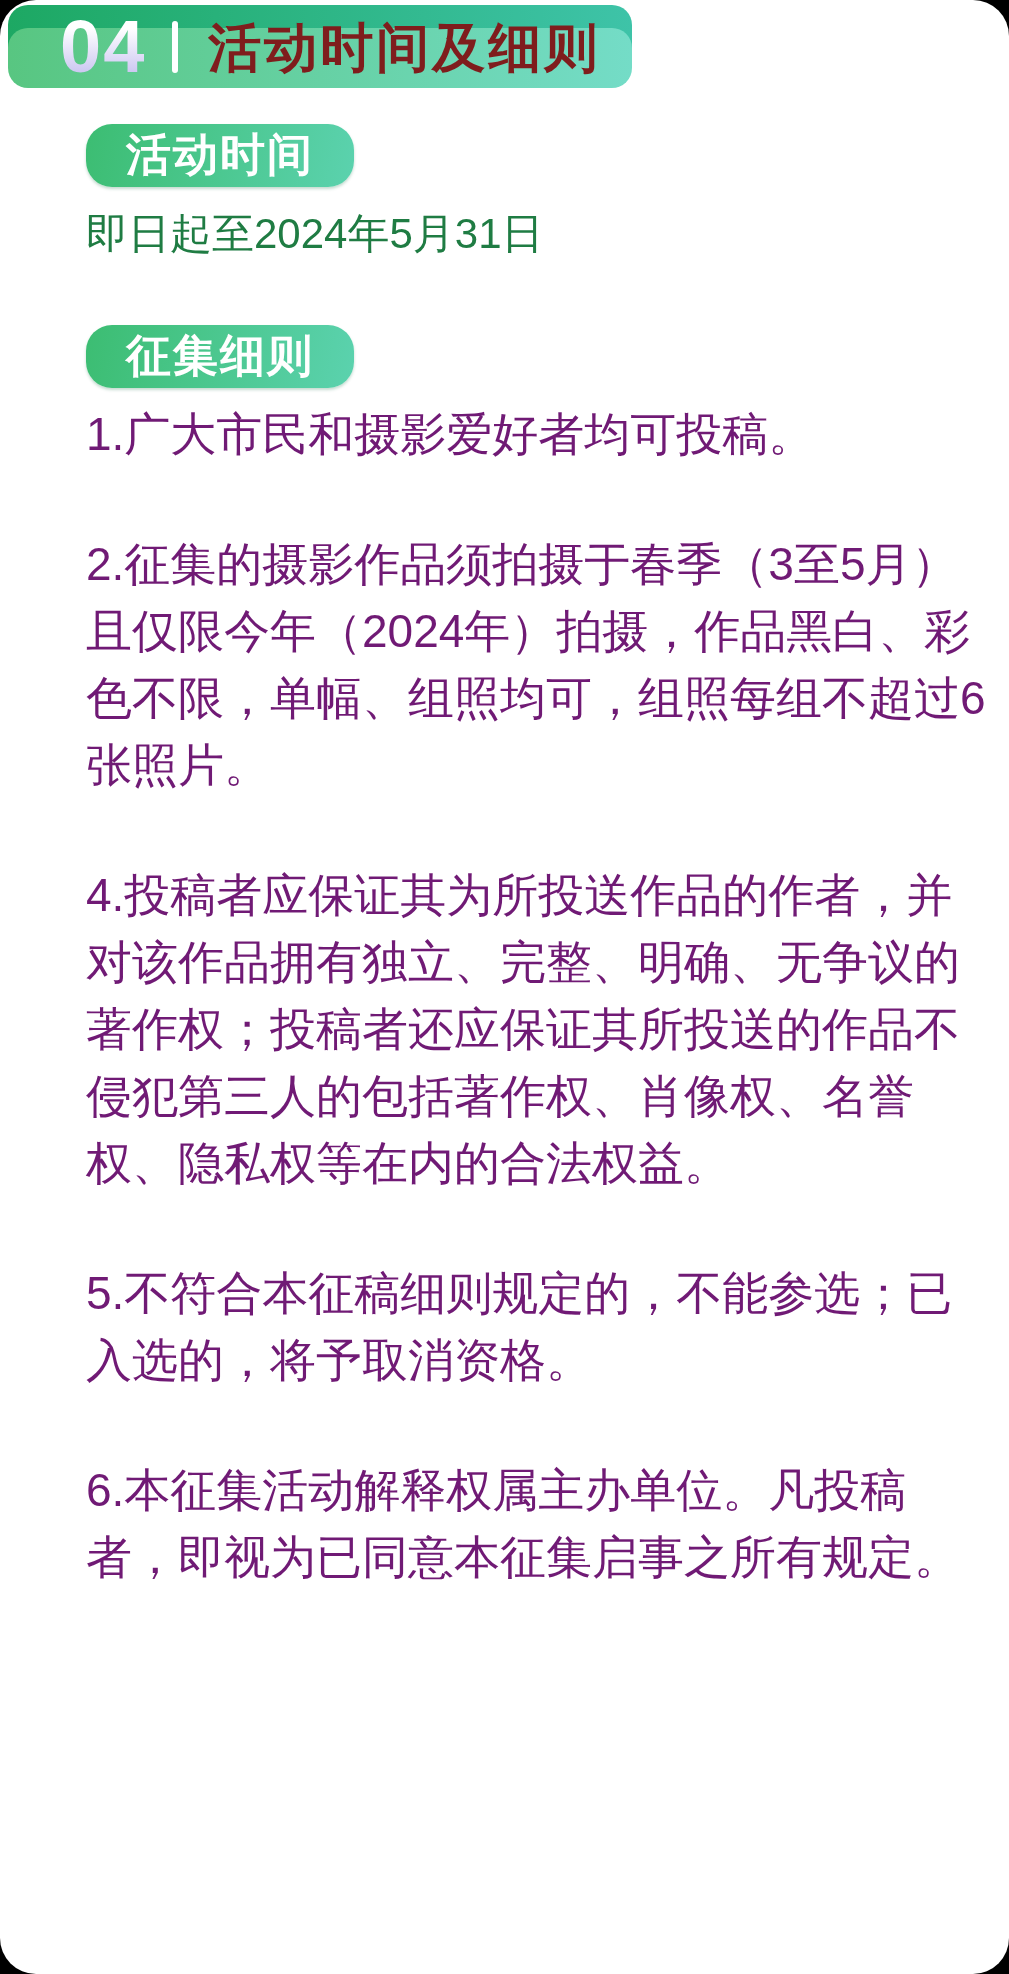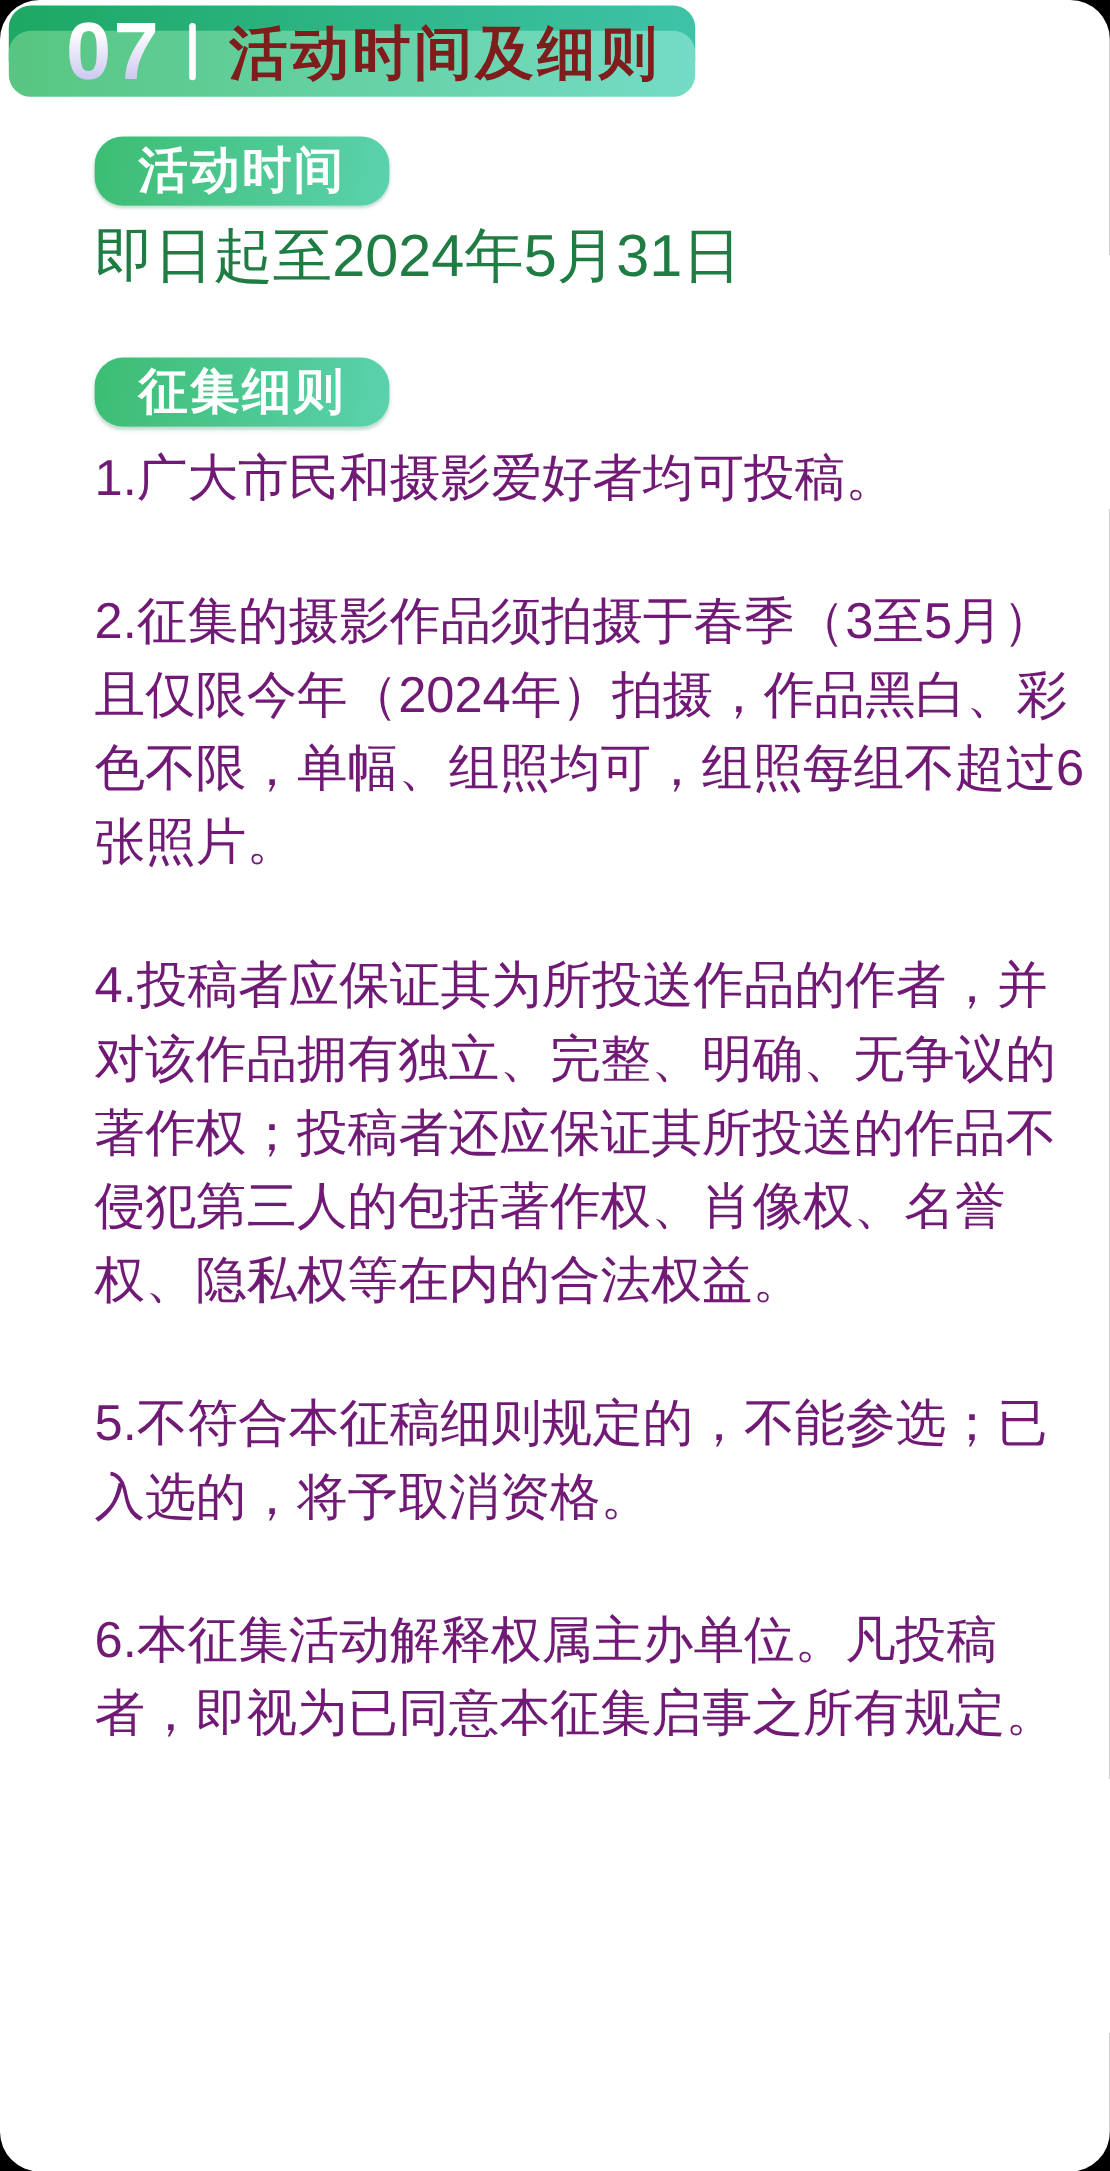--- a/index.html
+++ b/index.html
@@ -93,21 +93,21 @@
     font-size: 45px;
     font-weight: 700;
     letter-spacing: 2px;
     line-height: 1;
     box-shadow: 0 2px 3px rgba(23, 112, 66, 0.25);
   }
   .badge-time { margin-top: 124px; }
   .badge-rules { margin-top: 58px; }
   .date-line {
     margin: 13px 0 0 0;
-    font-size: 54px;
+    font-size: 42px;
     line-height: 67px;
     color: #1f7c43;
   }
   .rules p {
     margin: 63px 0 0 0;
     font-size: 46px;
     line-height: 67px;
     color: #701a75;
   }
   .rules p:first-child {
@@ -134,19 +134,19 @@
         <p>4.投稿者应保证其为所投送作品的作者，并对该作品拥有独立、完整、明确、无争议的著作权；投稿者还应保证其所投送的作品不侵犯第三人的包括著作权、肖像权、名誉权、隐私权等在内的合法权益。</p>
         <p>5.不符合本征稿细则规定的，不能参选；已入选的，将予取消资格。</p>
         <p>6.本征集活动解释权属主办单位。凡投稿者，即视为已同意本征集启事之所有规定。</p>
       </div>
   </div>
 
   <div class="banner">
     <div class="banner-back"></div>
     <div class="banner-front"></div>
     <div class="banner-inner">
-      <span class="banner-number">07</span>
+      <span class="banner-number">04</span>
       <span class="banner-divider"></span>
       <span class="banner-title">活动时间及细则</span>
     </div>
   </div>
 
 </div>
 
 </body></html>

